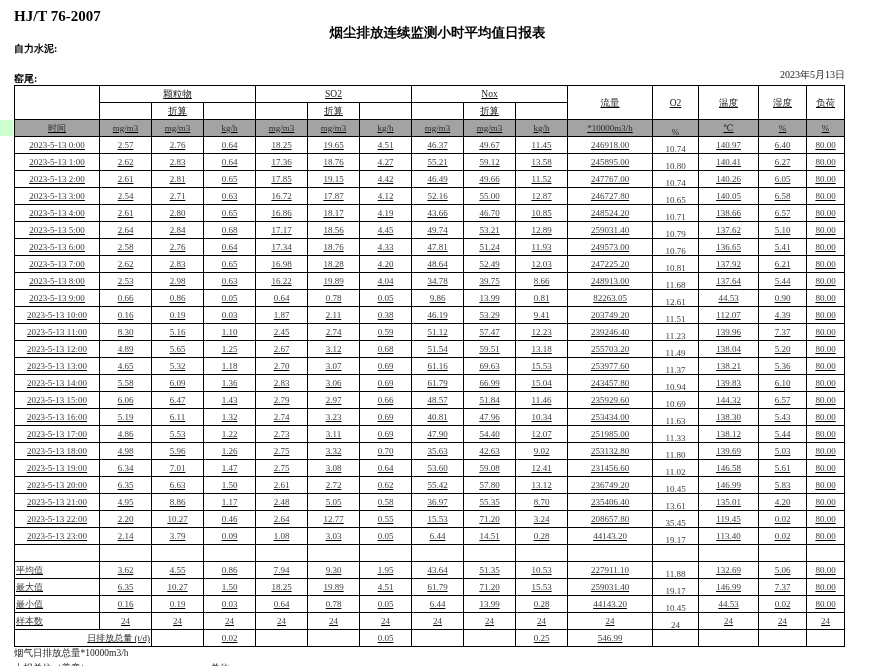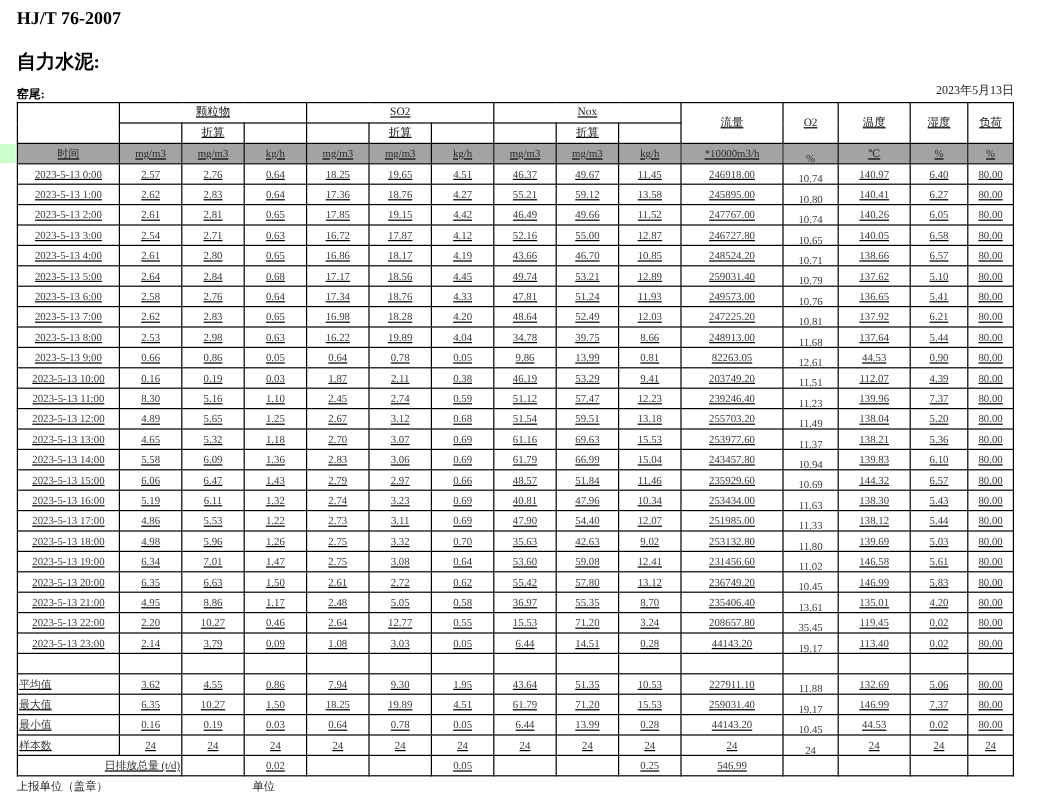--- a/index.html
+++ b/index.html
@@ -1,20 +1,20 @@
 <!DOCTYPE html>
 <html><head>
 <meta charset="utf-8">
 <style>
   html,body{margin:0;padding:0;background:#ffffff;}
   body{width:875px;height:666px;overflow:hidden;font-family:"Liberation Serif","DejaVu Serif",serif;}
   .page{position:relative;width:875px;height:666px;background:#fff;}
   .std{position:absolute;left:14px;top:8px;font-size:15px;font-weight:bold;color:#000;font-family:"Liberation Serif",serif;}
   .title{position:absolute;left:0;top:24px;width:875px;text-align:center;font-size:13.5px;font-weight:bold;color:#000;}
-  .company{position:absolute;left:14px;top:42px;font-size:16px;font-weight:bold;color:#000;}
+  .company{position:absolute;left:14px;top:42px;font-size:10px;font-weight:bold;color:#000;}
   .location{position:absolute;left:14px;top:72px;font-size:10px;font-weight:bold;color:#000;}
   .date{position:absolute;right:30px;top:68px;font-size:10px;color:#222;}
   .green-strip{position:absolute;left:0;top:120px;width:13px;height:16px;background:#ccffcc;}
   table{position:absolute;left:14px;top:85px;border-collapse:collapse;table-layout:fixed;text-decoration:underline;}
   td,th{border:1px solid #000;height:16px;padding:0 1px;text-align:center;font-weight:normal;
         font-size:9px;color:#3d3d3d;white-space:nowrap;overflow:hidden;line-height:16px;}
   th{color:#1a1a1a;font-size:9.5px;}
   tr.units td{background:#a3a3a3;color:#2a2a2a;}
   td.time{font-size:9px;}
   td.o2 span{position:relative;top:4px;display:inline-block;}
@@ -22,20 +22,21 @@
   td.total-lbl{text-align:right;padding-left:3px;color:#2a2a2a;}
   .footer{position:absolute;left:14px;top:647px;font-size:9.5px;color:#222;}
   .footer-line2{margin-top:2px;}
   .footer-line2 .unit2{margin-left:118px;}
 </style>
 </head>
 <body>
 
 <div class="page">
   <div class="std">HJ/T  76-2007</div>
+  <div class="title">烟尘排放连续监测小时平均值日报表</div>
   <div class="company">自力水泥:</div>
   <div class="location">窑尾:</div>
   <div class="date">2023年5月13日</div>
   <div class="green-strip"></div>
 
   <table>
     <colgroup>
         <col style="width: 85px;">
         <col style="width: 52px;">
         <col style="width: 52px;">
@@ -600,18 +601,19 @@
           <td>546.99</td>
           <td class="o2"><span></span></td>
           <td></td>
           <td></td>
           <td></td>
         </tr>
       </tbody>
   </table>
 
   <div class="footer">
+    <div>烟气日排放总量*10000m3/h</div>
     <div class="footer-line2">
       <span>上报单位（盖章）</span>
       <span class="unit2">单位</span>
     </div>
   </div>
 </div>
 
 </body></html>

